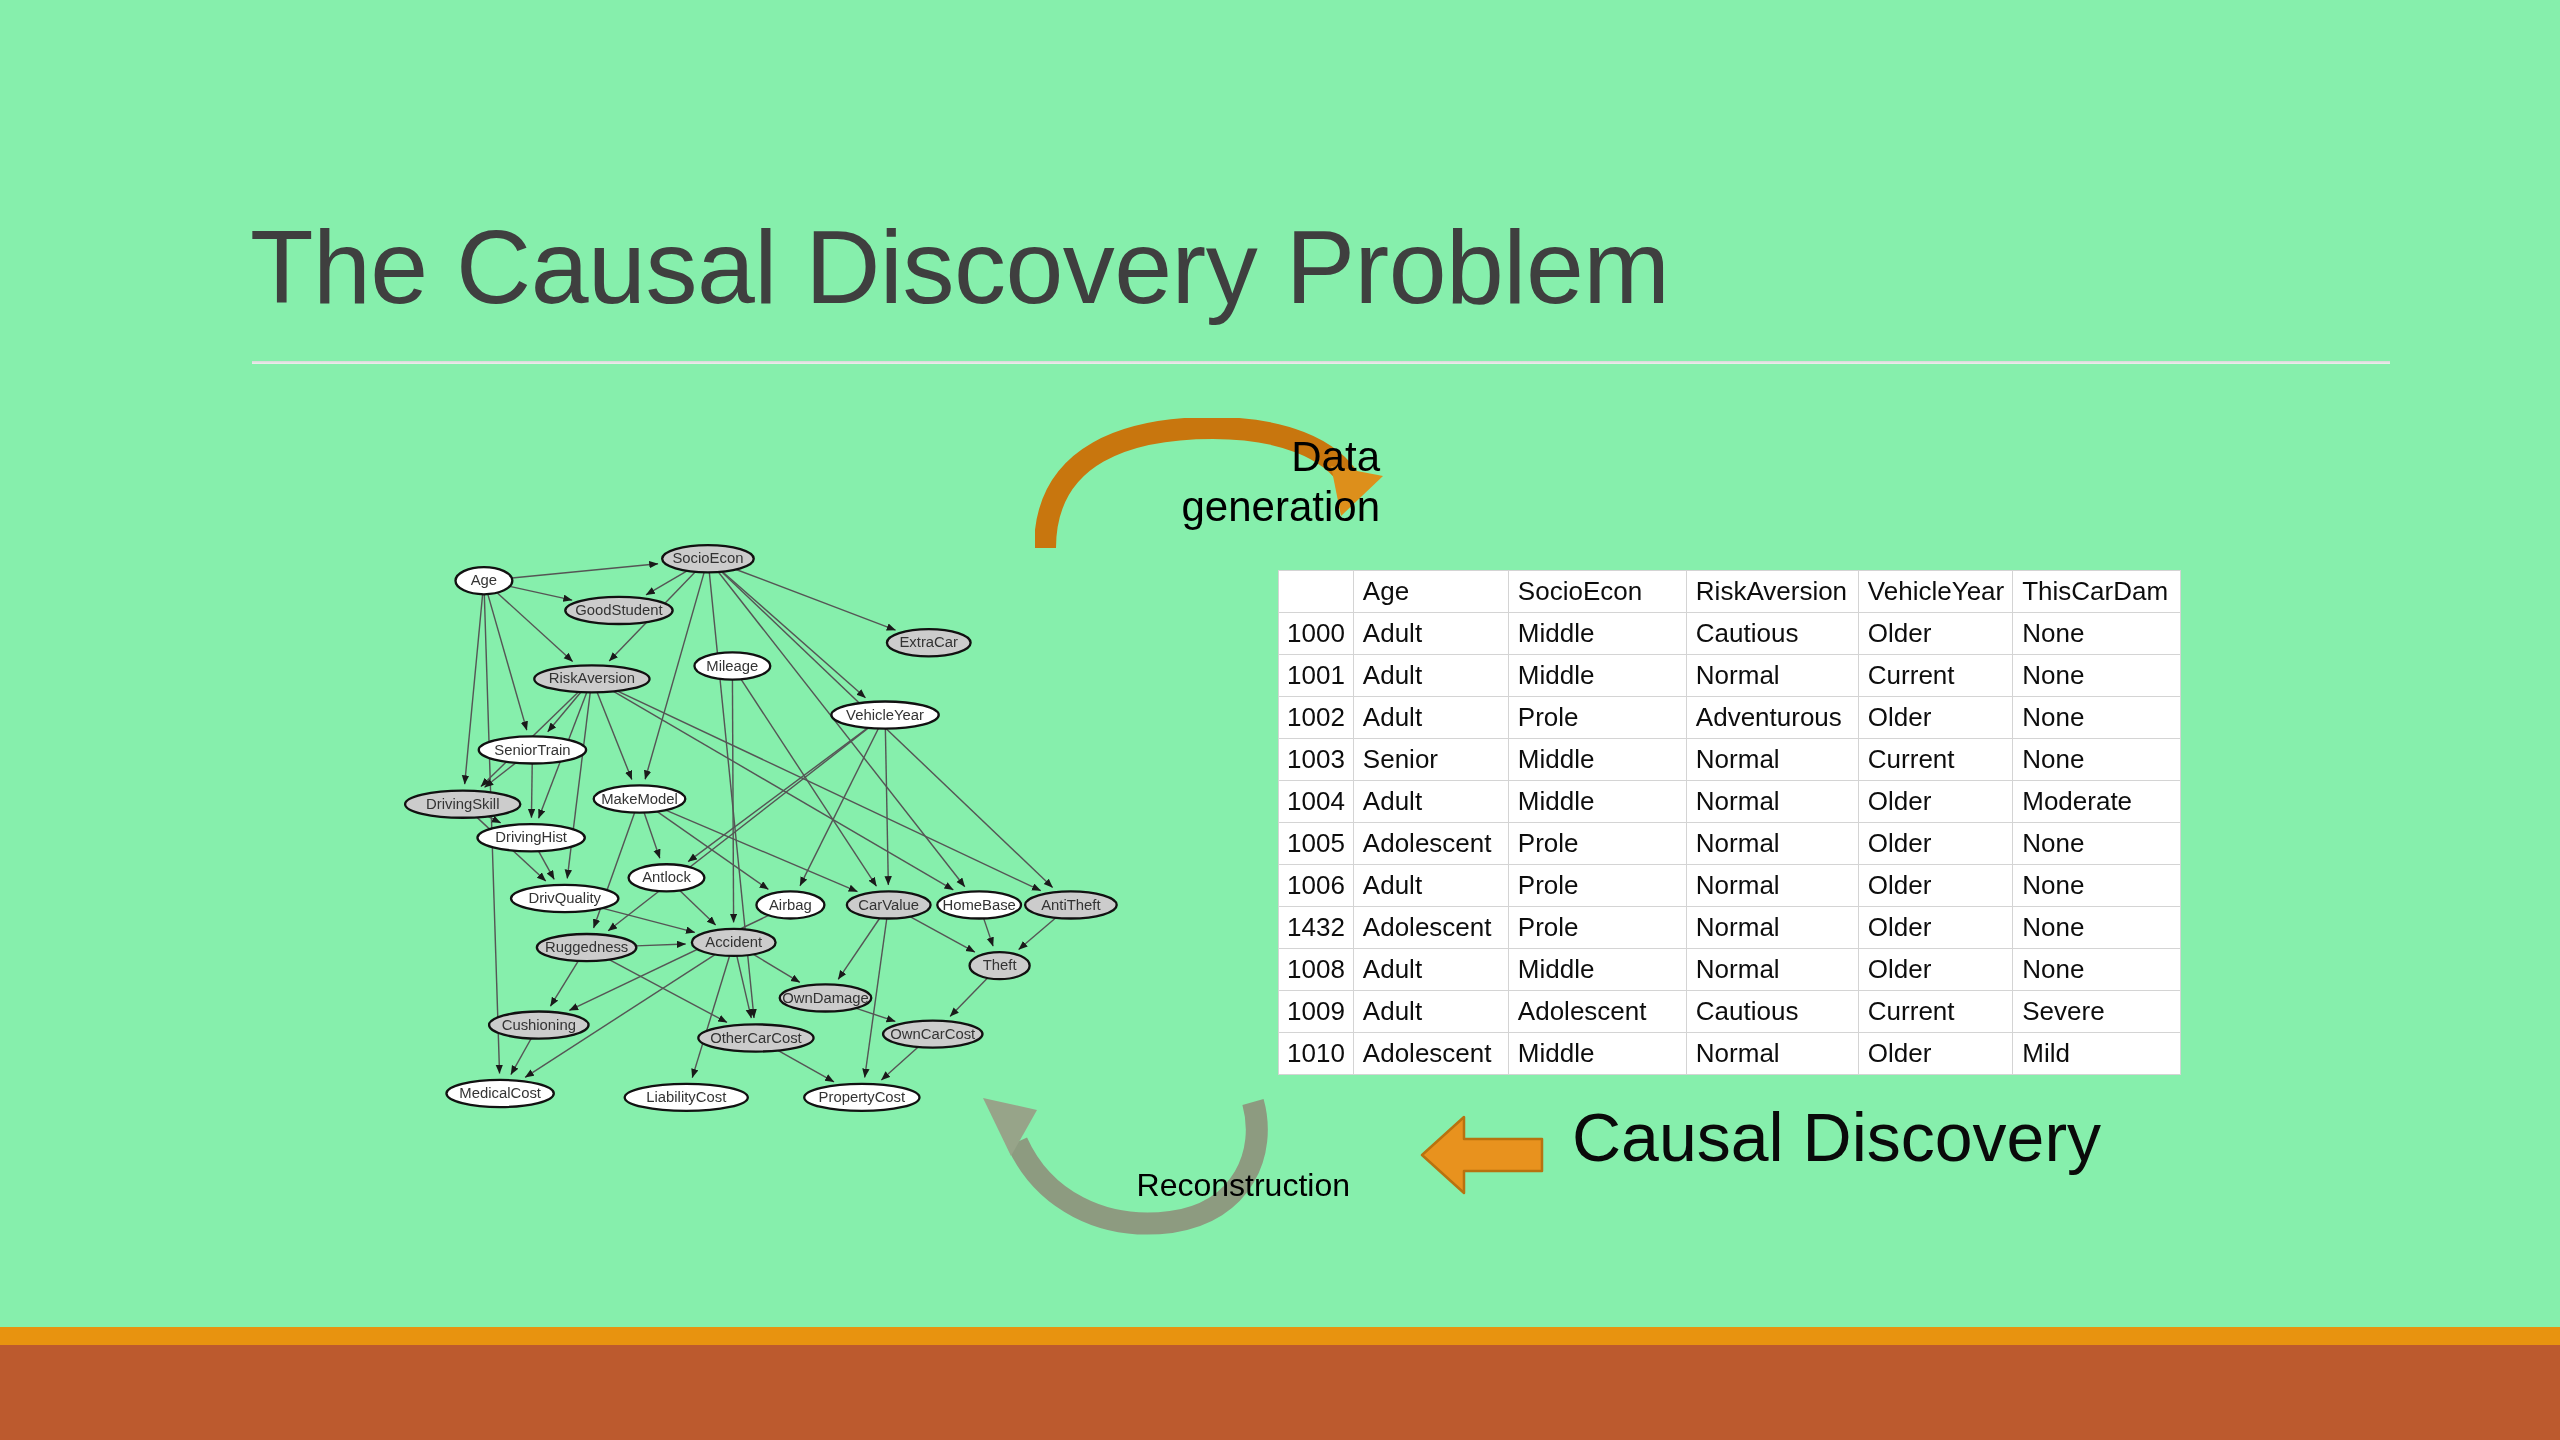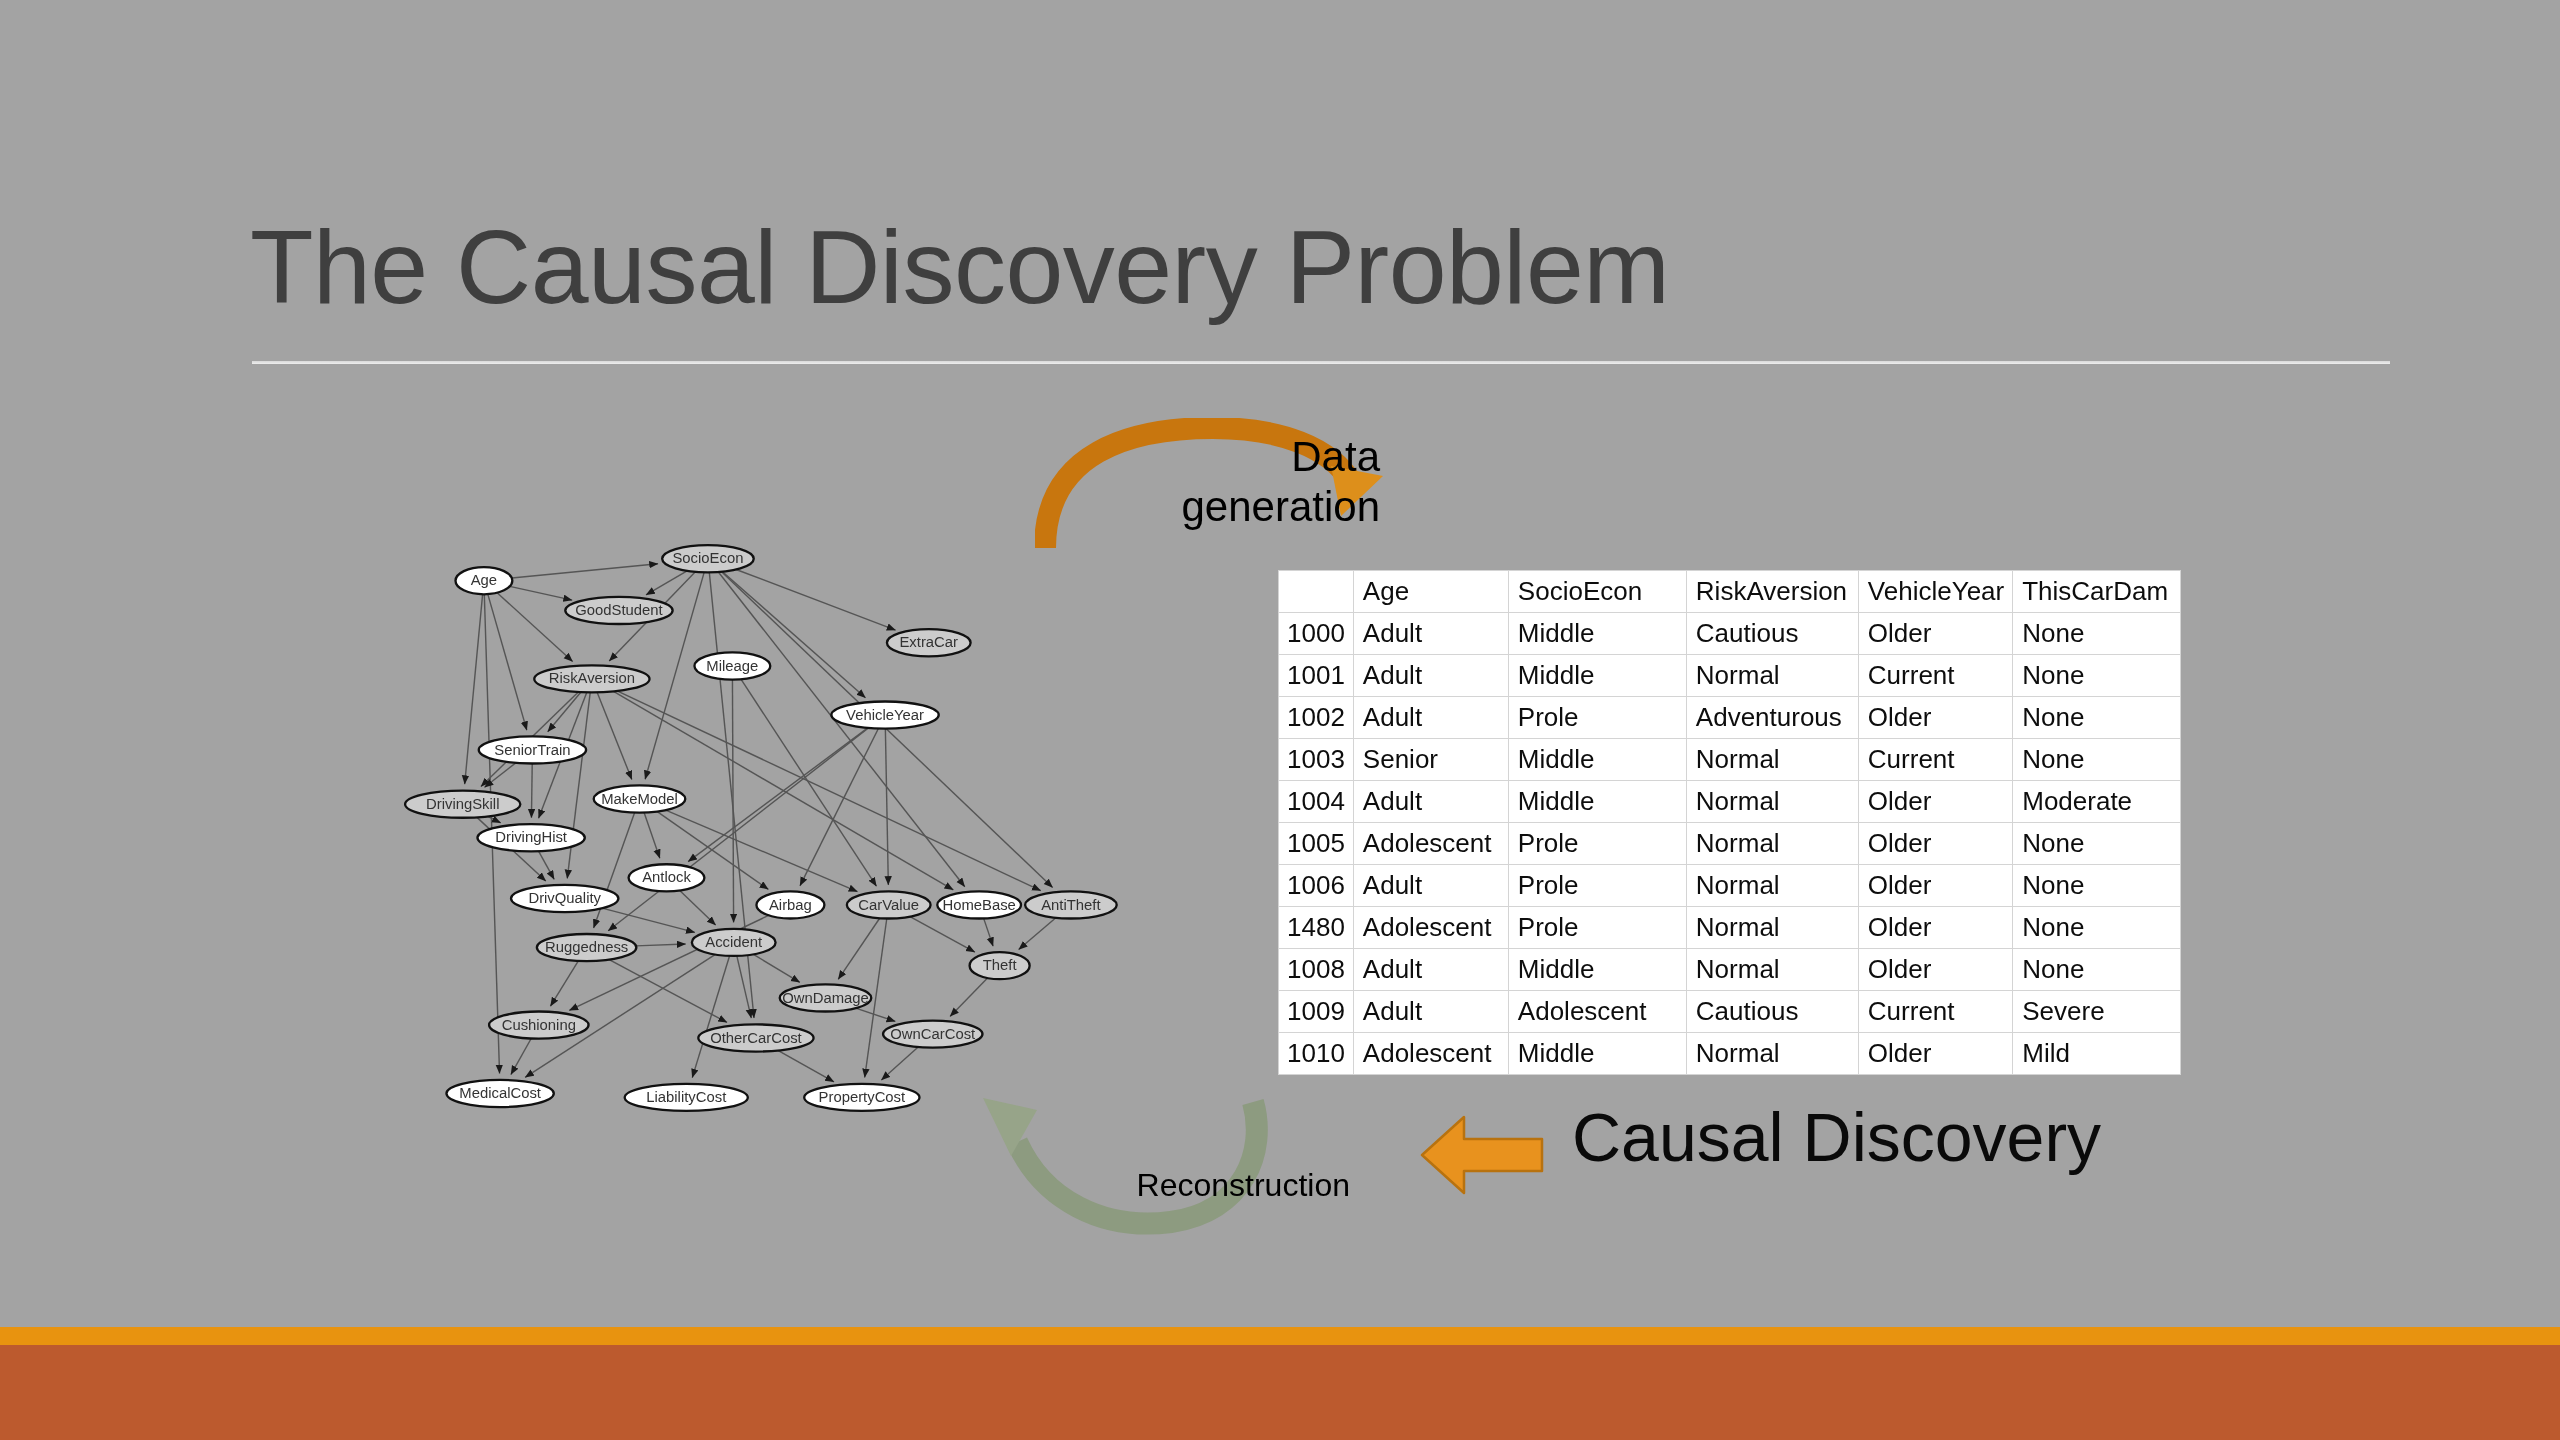--- a/index.html
+++ b/index.html
@@ -2,21 +2,21 @@
 <html><head>
 <meta charset="utf-8">
 <style>
   * { box-sizing: border-box; margin: 0; padding: 0; }
   html, body {
     width: 2560px; height: 1440px;
     background: #ffffff;
     font-family: "Liberation Sans", sans-serif;
     overflow: hidden;
   }
-  #slide { position: relative; width: 2560px; height: 1440px; background: #a3a3a3; }
+  #slide { position: relative; width: 2560px; height: 1440px; background: #86efac; }
 
   
   #title {
     position: absolute; left: 250px; top: 208px;
     font-size: 104px; font-weight: 400; letter-spacing: -0.5px;
     color: #3f3f3f; white-space: nowrap;
     font-family: "Liberation Sans", sans-serif;
   }
   #title-rule {
     position: absolute; left: 252px; top: 361px; width: 2138px; height: 3px;
@@ -338,21 +338,21 @@
         </tr>
         <tr>
           <td class="idx">1006</td>
           <td>Adult</td>
           <td>Prole</td>
           <td>Normal</td>
           <td>Older</td>
           <td>None</td>
         </tr>
         <tr>
-          <td class="idx">1480</td>
+          <td class="idx">1432</td>
           <td>Adolescent</td>
           <td>Prole</td>
           <td>Normal</td>
           <td>Older</td>
           <td>None</td>
         </tr>
         <tr>
           <td class="idx">1008</td>
           <td>Adult</td>
           <td>Middle</td>

